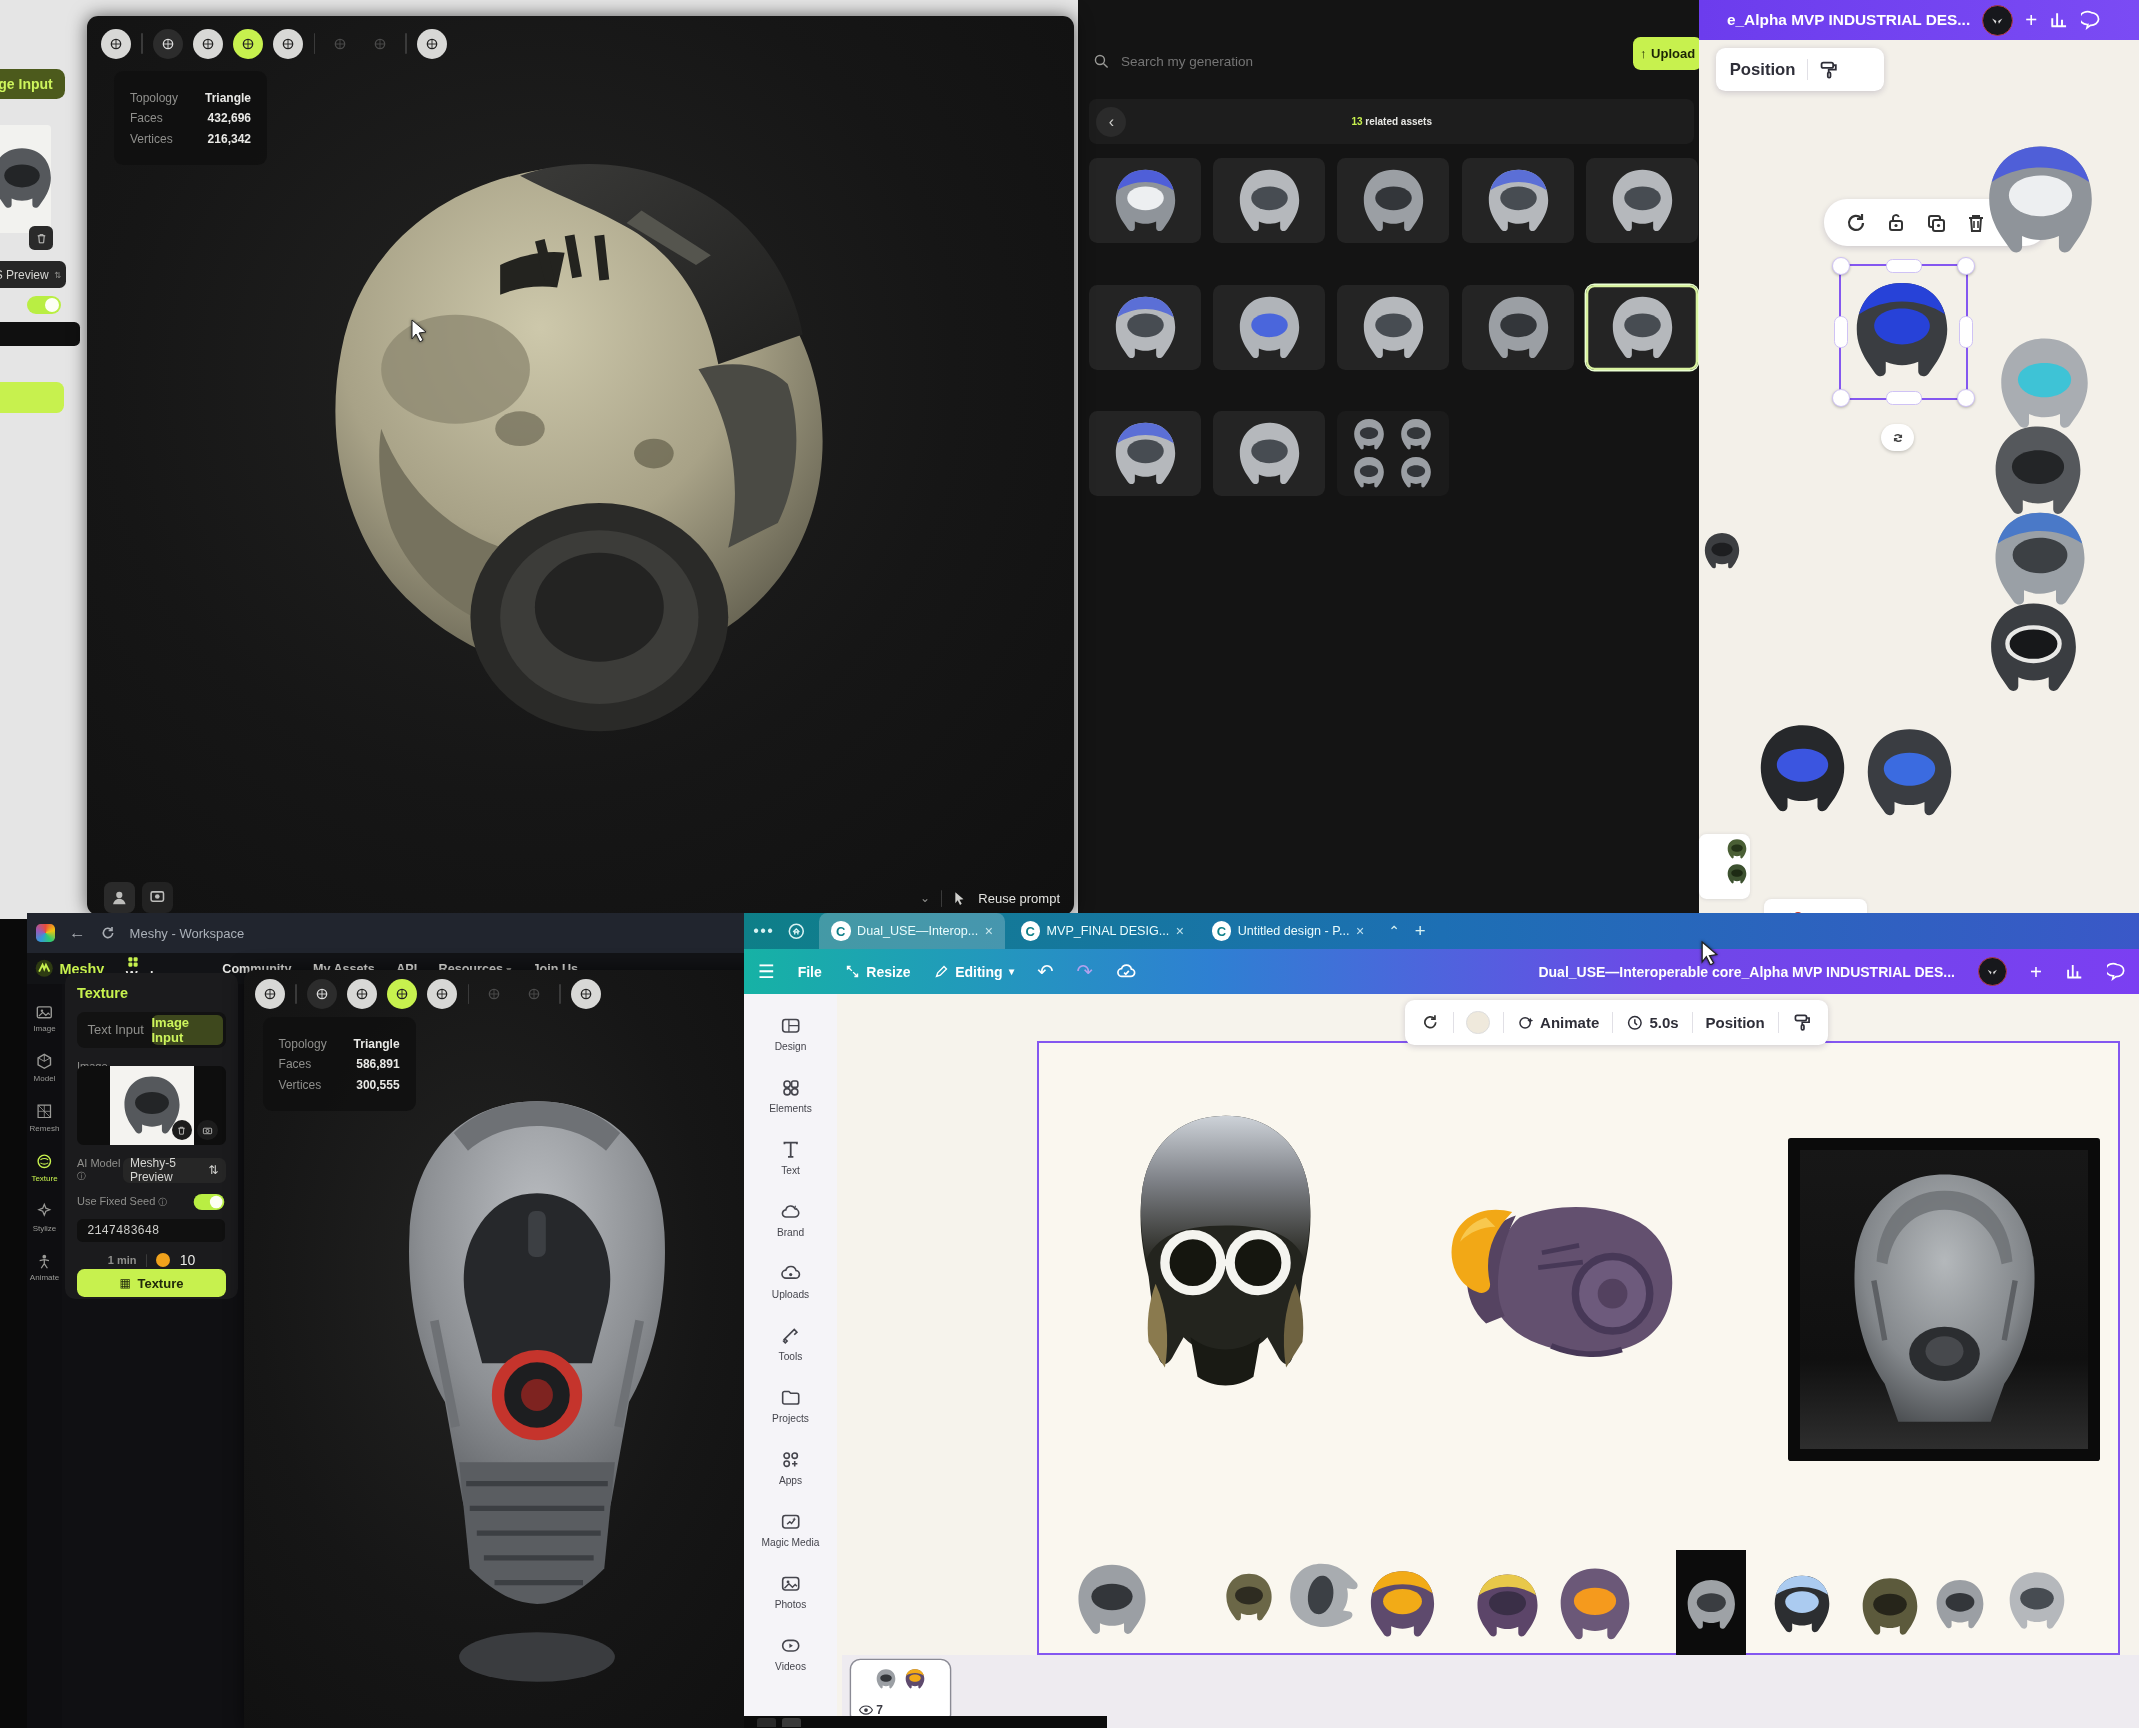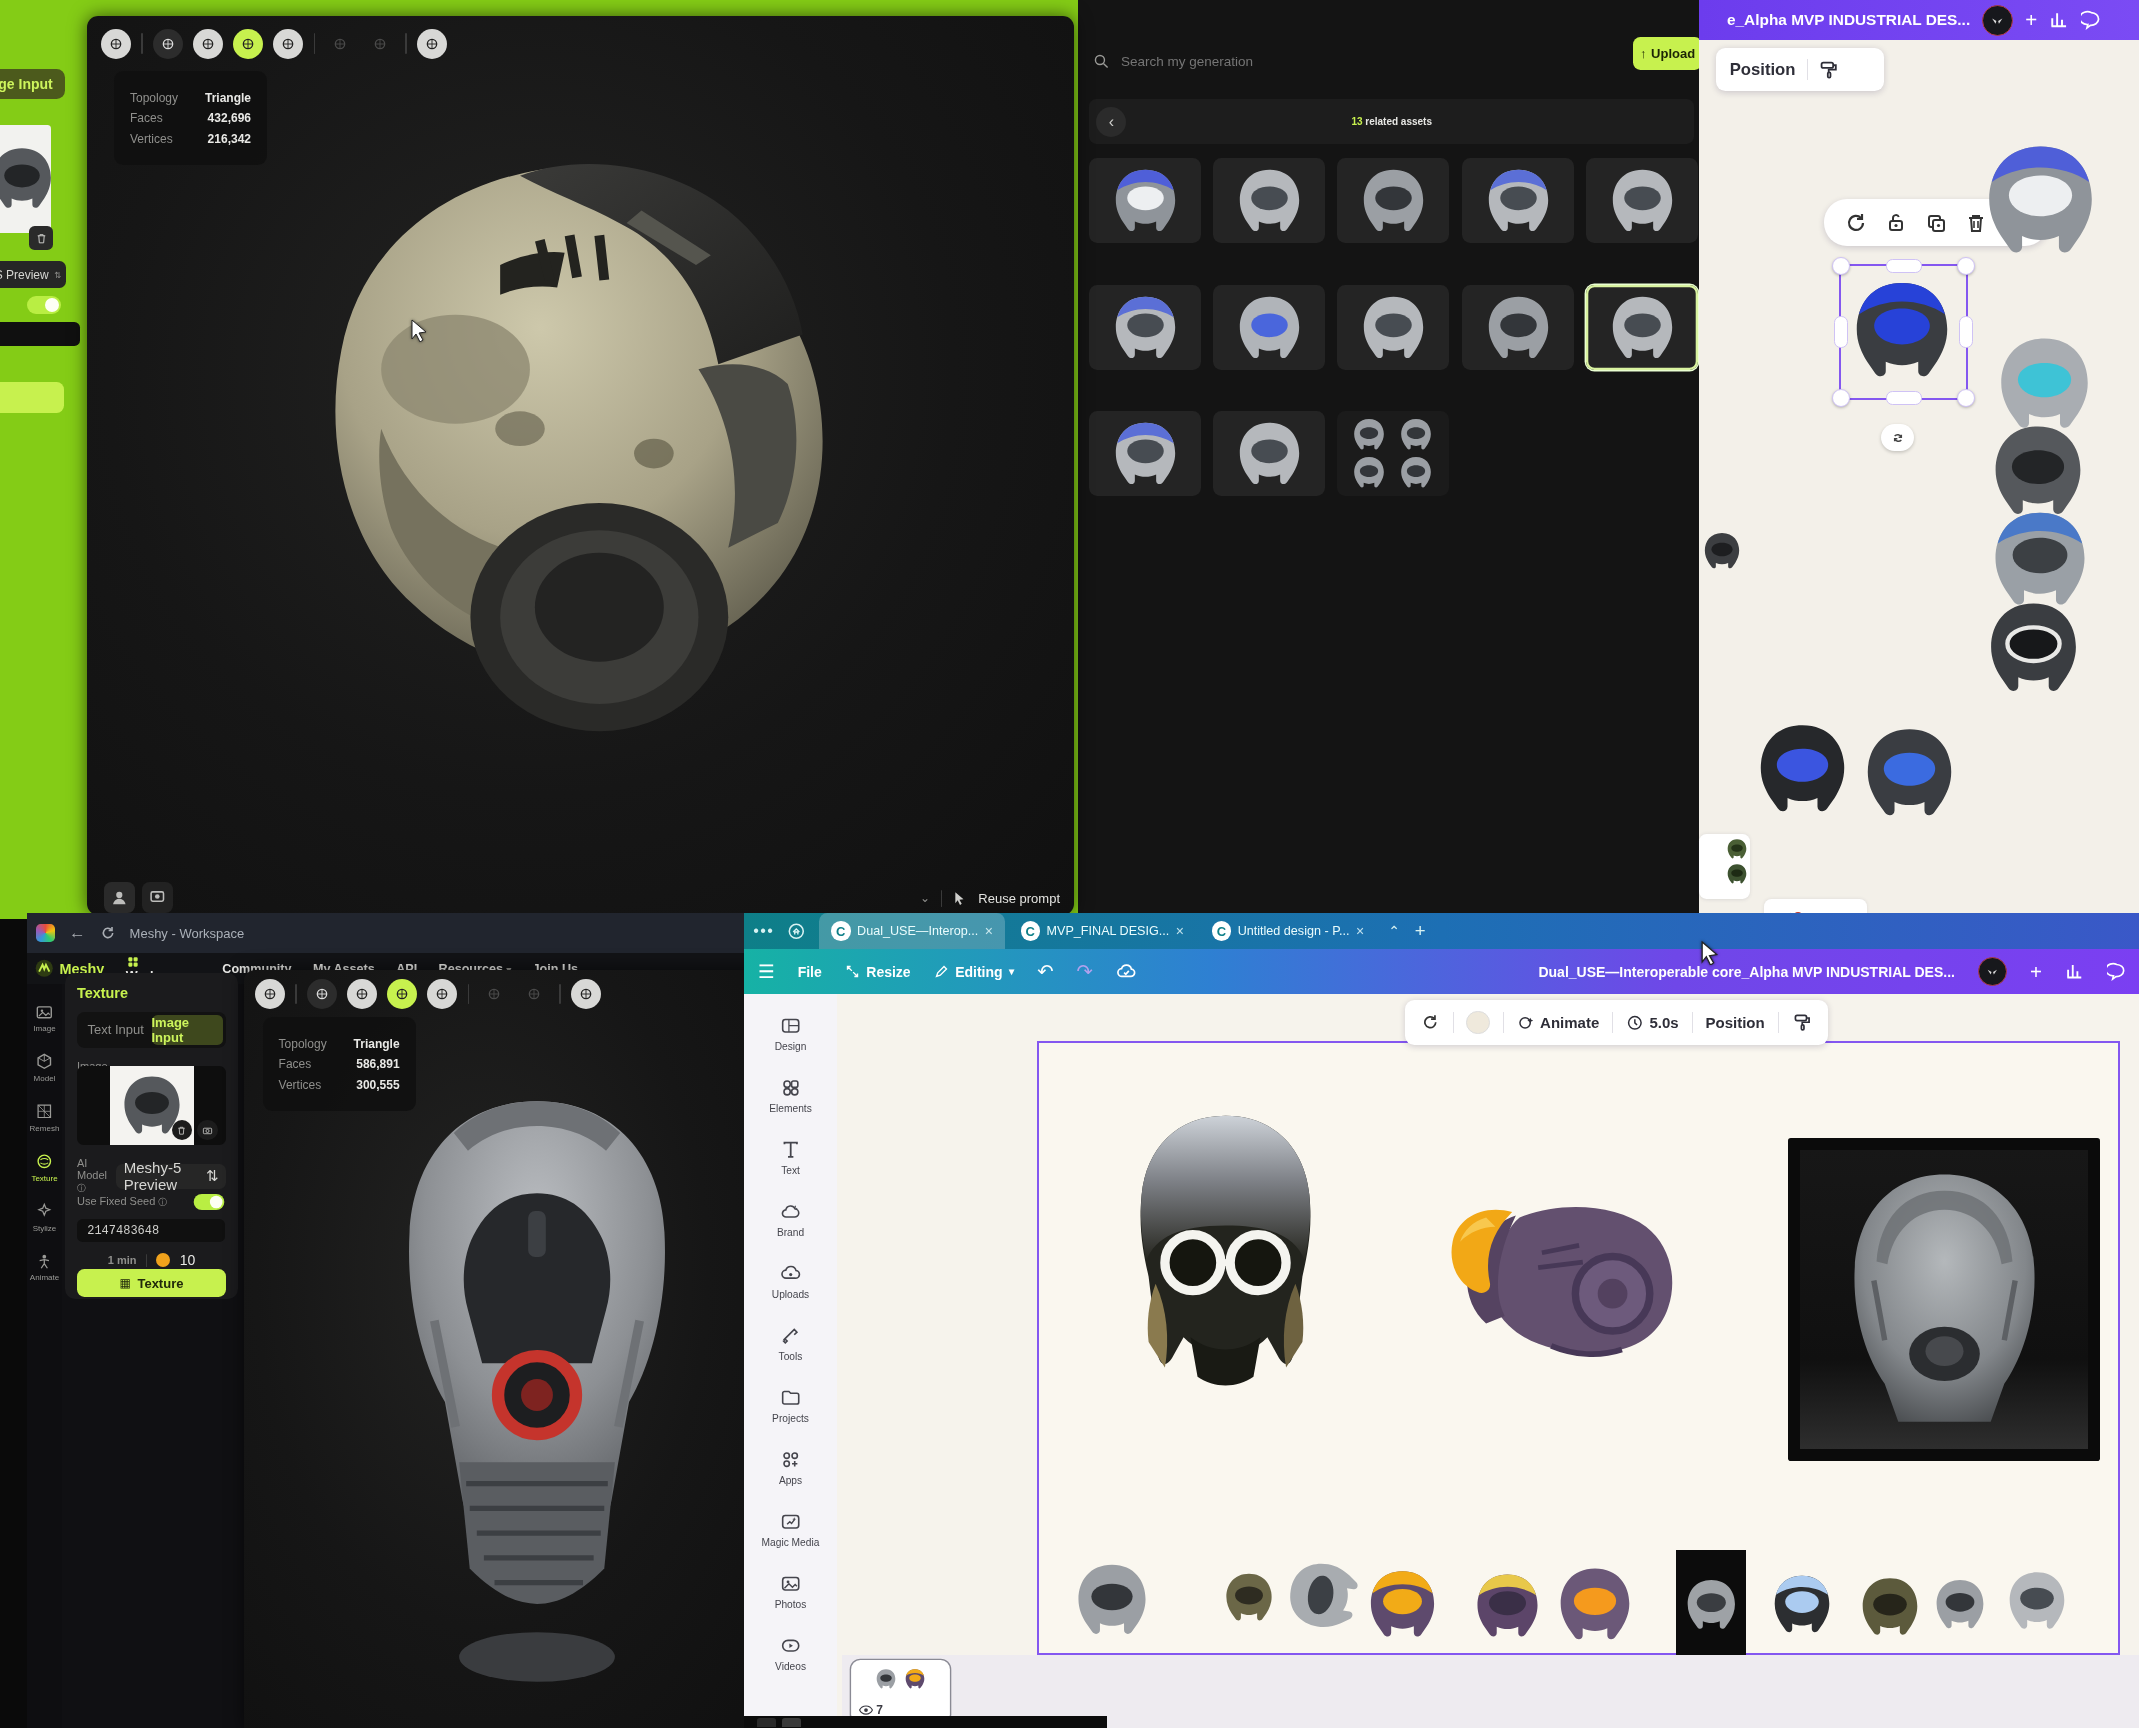--- a/index.html
+++ b/index.html
@@ -533,21 +533,21 @@
             <svg viewBox="0 0 24 16" width="14" height="10.2">
               <path d="M12 1C6 1 2 6 1 8c1 2 5 7 11 7s10-5 11-7c-1-2-5-7-11-7Z" fill="none" stroke="#3c3c44" stroke-width="2"></path>
               <circle cx="12" cy="8" r="3.2" fill="#3c3c44"></circle>
             </svg>
             <span>18</span>
           </div>
         </div>
       </div>
   </div>
 
-  <div class="abs" style="left:0;top:0;width:1078px;height:919px;background:#84cc16;">
+  <div class="abs" style="left:0;top:0;width:1078px;height:919px;background:#e5e5e5;">
 
     <div class="abs pill-tab" style="left:-14px;top:69px;width:79px;height:30px;">
         <span>ge Input</span>
       </div>
     <div class="abs" style="left:-18.6px;top:125px;width:70px;height:108px;background:#f2f2ef;border-radius:3.7px;overflow:hidden;">
       <div class="helmet" style="position:absolute;left:3.7px;top:14px;width:74px;height:79px;">
           <svg viewBox="0 0 100 92" width="100%" height="100%" preserveAspectRatio="xMidYMid meet">
     <path d="M50 5C24 5 11 24 11 45c0 11 4 20 9 28l7 10c3 4 9 3 9-2v-8c9 4 19 4 28 0v8c0 5 6 6 9 2l7-10c5-8 9-17 9-28C89 24 76 5 50 5Z" fill="#55585c"></path>
 
     <path d="M26 42c0-9 11-15 24-15s24 6 24 15-11 16-24 16-24-7-24-16Z" fill="#232527"></path>
@@ -798,21 +798,21 @@
           </div>
         <div class="ic" style="position:absolute;right:8.4px;bottom:4.7px;width:20.5px;height:20.5px;border-radius:50%;background:#1c1c1c;">
             <svg viewBox="0 0 24 24" width="11" height="11">
               <rect x="3" y="7" width="18" height="12" rx="2" fill="none" stroke="#cfcfcc" stroke-width="1.8"></rect>
               <circle cx="12" cy="13" r="3.4" fill="none" stroke="#cfcfcc" stroke-width="1.8"></circle>
             </svg>
           </div>
       </div>
       <div class="flex" style="position:absolute;left:12px;top:184px;width:149px;justify-content:space-between;">
         <span class="ghost" style="font-size:11px;"><span>AI Model</span> <span style="font-size:8.8px;">ⓘ</span></span>
-        <span class="mini-pill" style="height:25px;padding:0 7.4px;font-size:15px;">
+        <span class="mini-pill" style="height:25px;padding:0 7.4px;font-size:12px;">
             <span>Meshy-5 Preview</span>
             <span>⇅</span>
           </span>
       </div>
       <div class="flex" style="position:absolute;left:12px;top:220px;width:149px;justify-content:space-between;">
         <span class="ghost" style="font-size:11px;"><span>Use Fixed Seed</span> <span style="font-size:8.8px;">ⓘ</span></span>
         <span class="toggle" style="transform:scale(.9);"></span>
       </div>
       <input class="field" style="position: absolute; left: 12px; top: 246px; width: 128px; height: 23px; border: none; outline: none; font-family: &quot;Liberation Mono&quot;, monospace;" value="2147483648">
       <div class="flex" style="position:absolute;left:12px;top:279px;width:149px;justify-content:center;gap:9.3px;">

